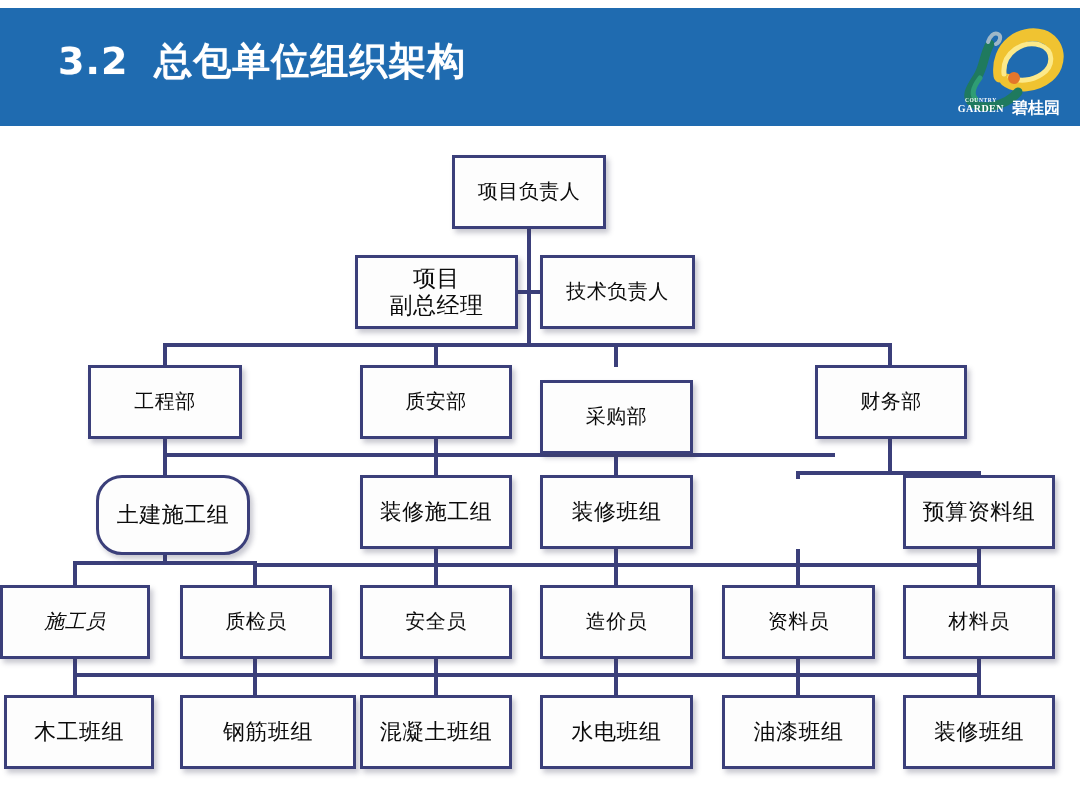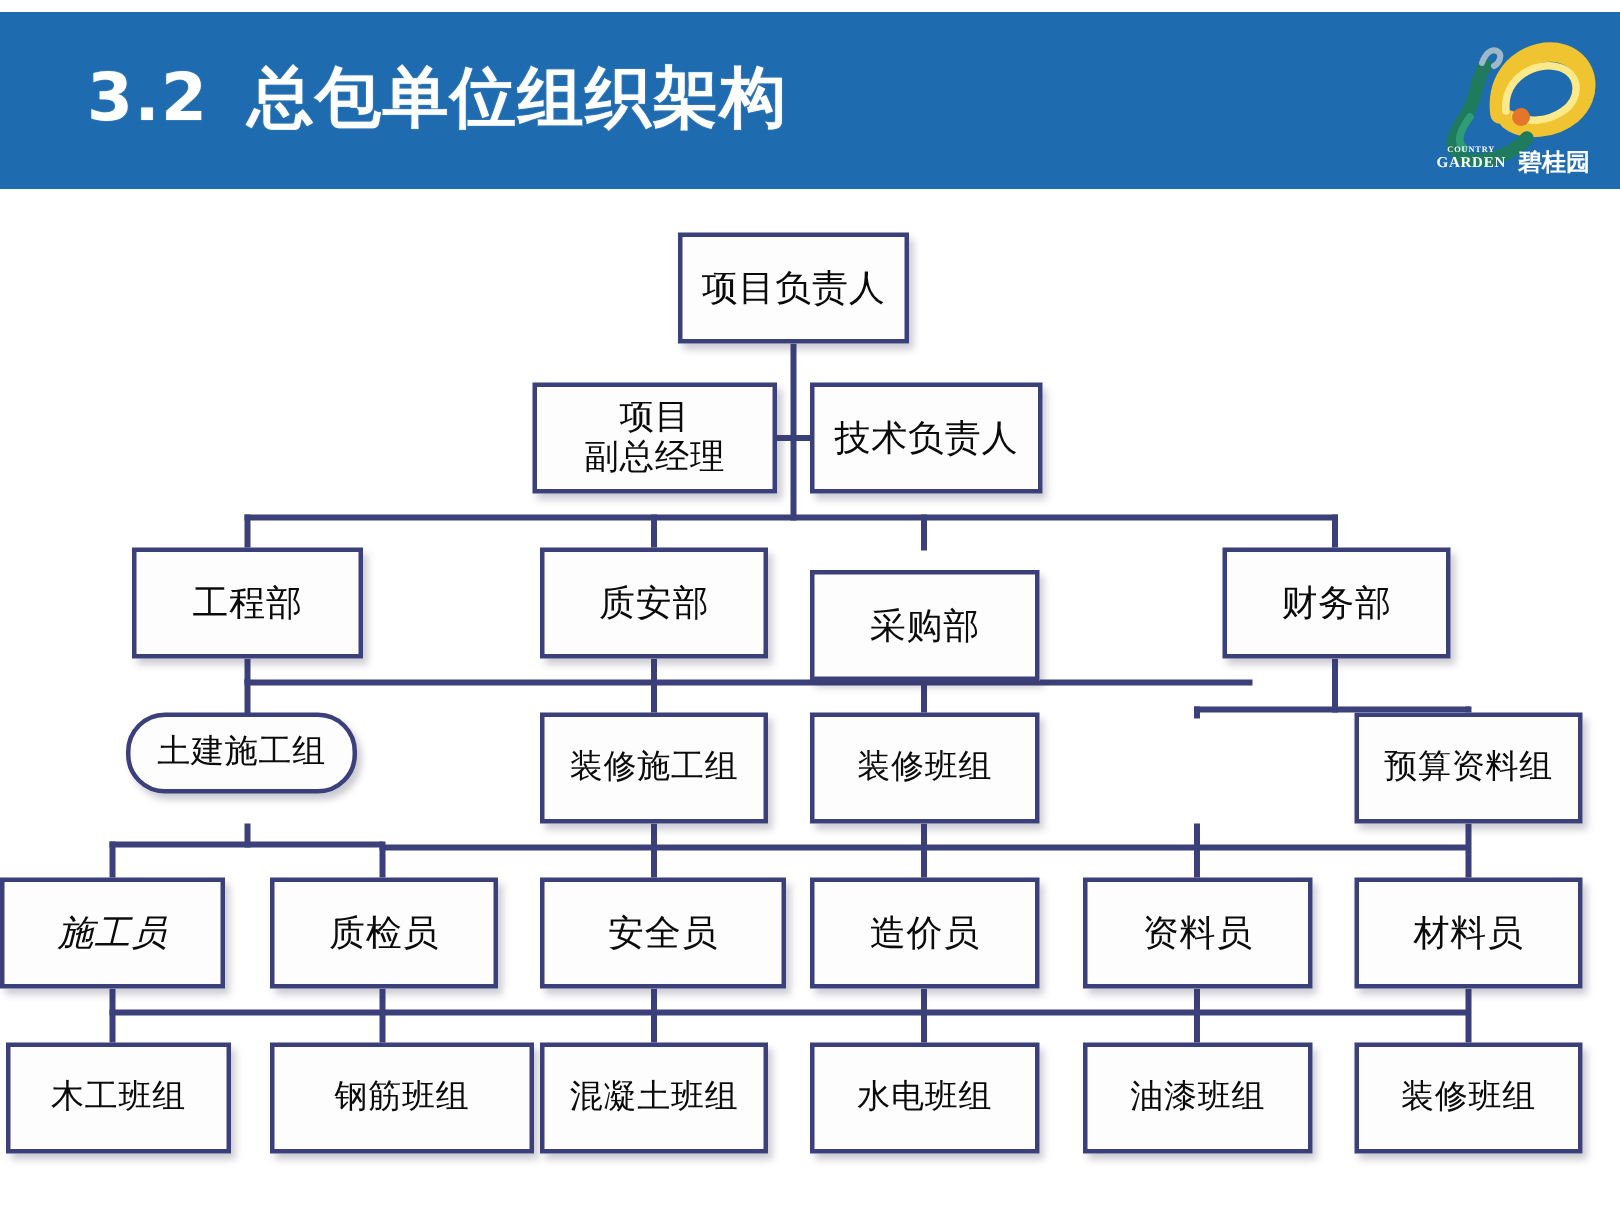--- a/index.html
+++ b/index.html
@@ -23,21 +23,21 @@
     width: 1080px;
     height: 118px;
     background: #1f6bb0;
     box-sizing: border-box;
   }
   .banner-title {
     position: absolute;
     left: 58px;
     top: 28px;
     font-family: "DejaVu Sans", "Liberation Sans", sans-serif;
-    font-size: 44px;
+    font-size: 38px;
     font-weight: bold;
     color: #ffffff;
     letter-spacing: 1px;
     white-space: nowrap;
     text-shadow: 0 0 1px rgba(255,255,255,0.4);
   }
   .banner-title .num { margin-right: 26px; }
 
   
   .logo {
@@ -95,21 +95,21 @@
     position: absolute;
     box-sizing: border-box;
     background: #fdfdfd;
     border: 3px solid #3b3f7a;
     display: flex;
     align-items: center;
     justify-content: center;
     text-align: center;
     color: #0b0b0b;
     font-family: "DejaVu Sans", "Liberation Sans", sans-serif;
-    font-size: 24px;
+    font-size: 20px;
     font-weight: 500;
     line-height: 1.18;
     box-shadow: 3px 4px 5px rgba(60,60,90,0.28);
     letter-spacing: 0.5px;
     z-index: 3;
   }
   .node.two-line { font-size: 23px; }
   .node.small-text { font-size: 22px; }
 </style>
 </head>
@@ -197,40 +197,40 @@
   <div class="node" style="left:360px; top:239px; width:152px; height:74px;">
     <span>质安部</span>
   </div>
   <div class="node" style="left:540px; top:254px; width:153px; height:74px;">
     <span>采购部</span>
   </div>
   <div class="node" style="left:815px; top:239px; width:152px; height:74px;">
     <span>财务部</span>
   </div>
 
-  <div class="node small-text" style="left:84px; top:349px; width:154px; height:54px;border-radius:26px;">
+  <div class="node small-text" style="left:96px; top:349px; width:154px; height:80px;border-radius:26px;">
     <span>土建施工组</span>
   </div>
   <div class="node small-text" style="left:360px; top:349px; width:152px; height:74px;">
     <span>装修施工组</span>
   </div>
   <div class="node small-text" style="left:540px; top:349px; width:153px; height:74px;">
     <span>装修班组</span>
   </div>
   <div class="node small-text" style="left:903px; top:349px; width:152px; height:74px;">
     <span>预算资料组</span>
   </div>
 
   <div class="node" style="left:0px; top:459px; width:150px; height:74px;font-style:italic;">
     <span>施工员</span>
   </div>
   <div class="node" style="left:180px; top:459px; width:152px; height:74px;">
     <span>质检员</span>
   </div>
-  <div class="node" style="left:360px; top:459px; width:164px; height:74px;">
+  <div class="node" style="left:360px; top:459px; width:152px; height:74px;">
     <span>安全员</span>
   </div>
   <div class="node" style="left:540px; top:459px; width:153px; height:74px;">
     <span>造价员</span>
   </div>
   <div class="node" style="left:722px; top:459px; width:153px; height:74px;">
     <span>资料员</span>
   </div>
   <div class="node" style="left:903px; top:459px; width:152px; height:74px;">
     <span>材料员</span>

